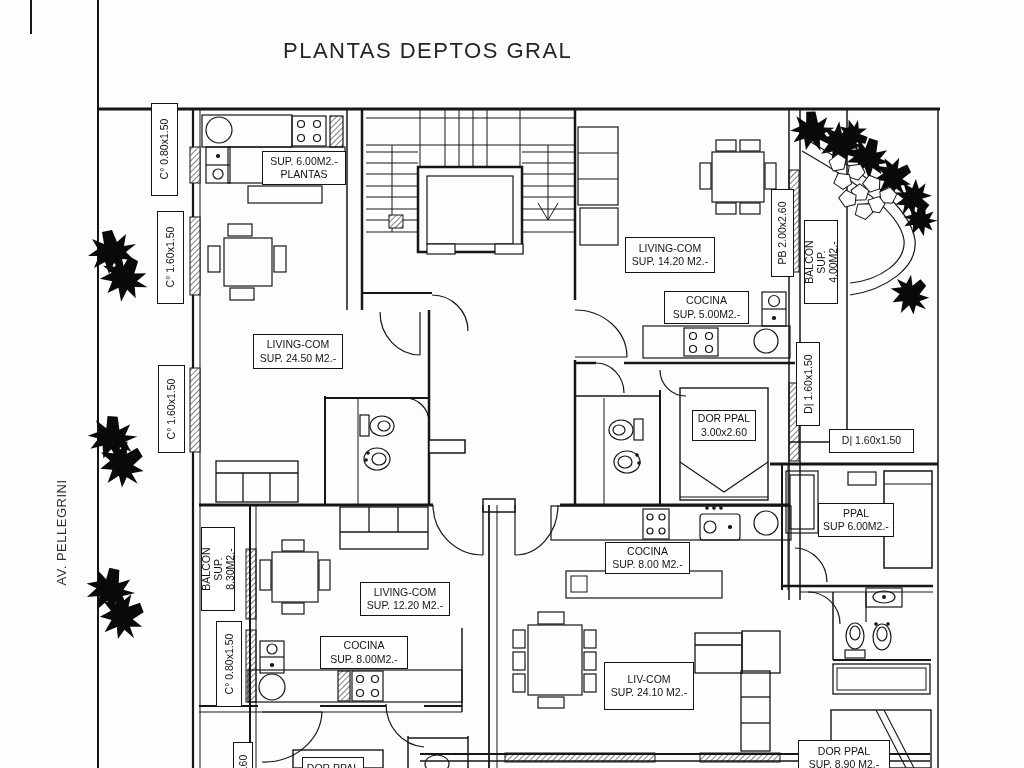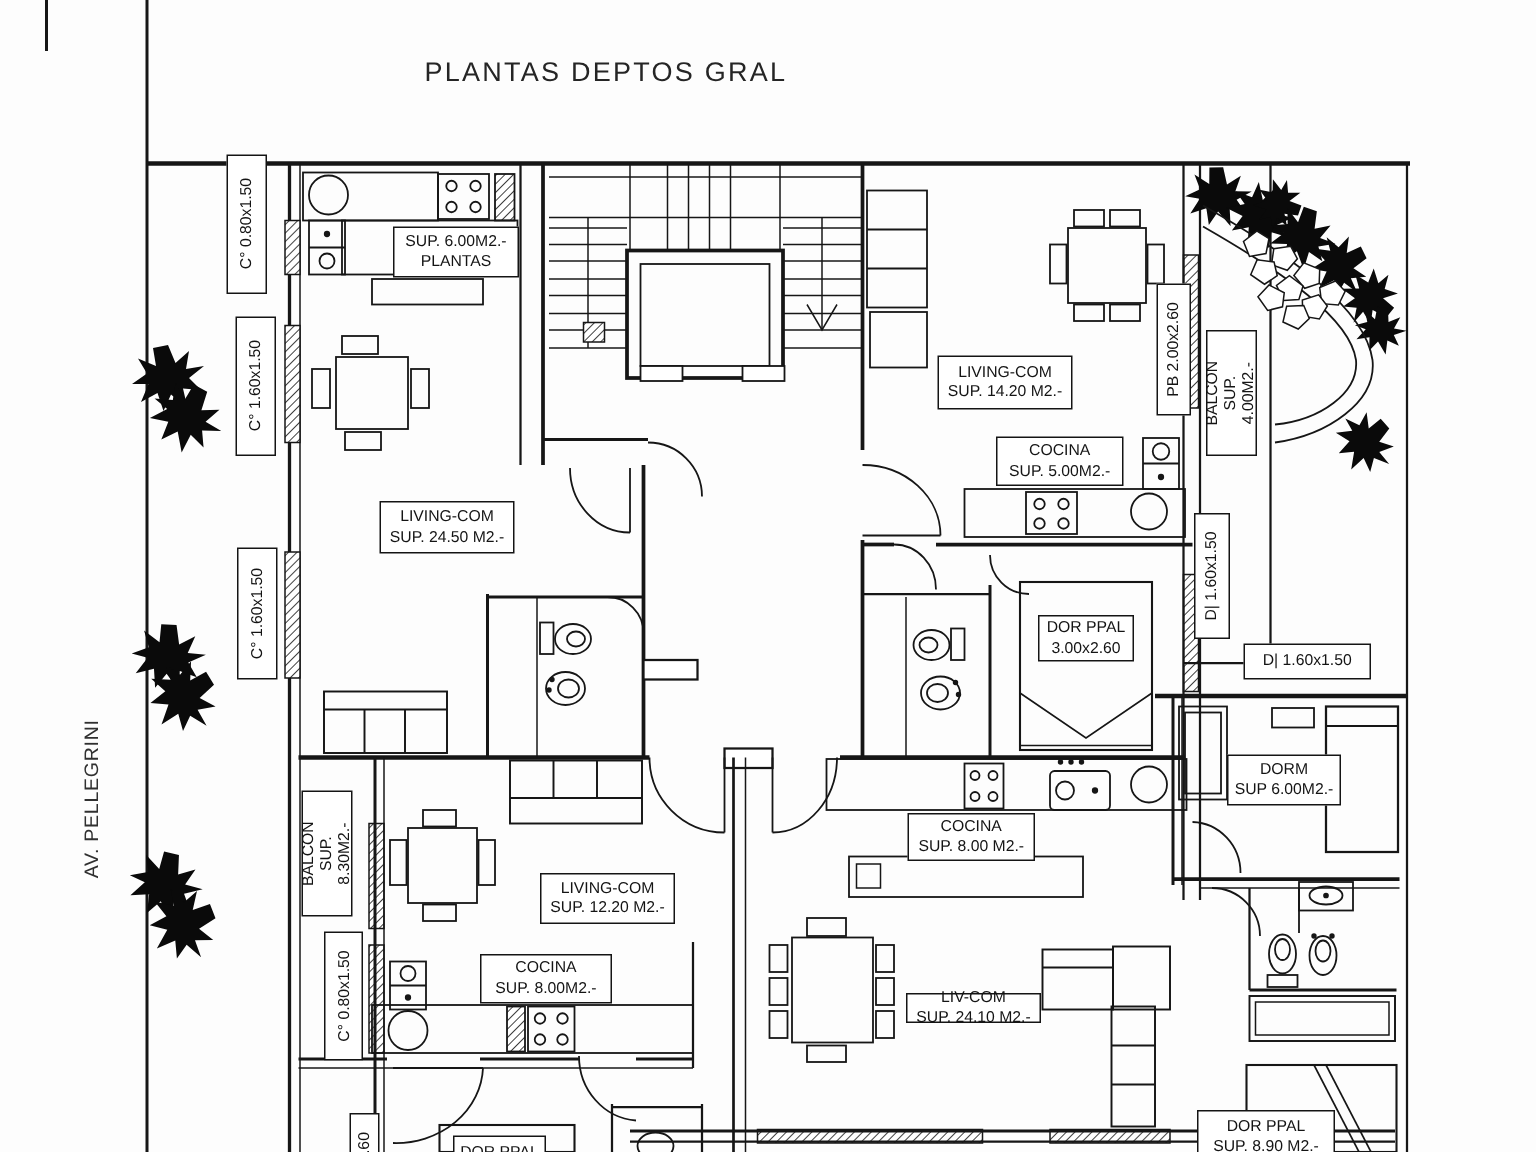--- a/index.html
+++ b/index.html
@@ -5,21 +5,21 @@
   html,body{margin:0;padding:0;background:#fdfdfd;}
   #stage{position:relative;width:1024px;height:768px;overflow:hidden;background:#fdfdfd;
          font-family:"Liberation Sans","DejaVu Sans",sans-serif;color:#141414;}
   #plan-svg{position:absolute;left:0;top:0;}
   .lb{position:absolute;background:#ffffff;border:1.4px solid #141414;color:#141414;
       font-size:10.5px;line-height:1.28;display:flex;align-items:center;justify-content:center;
       text-align:center;white-space:pre-line;padding:1px 3px;box-sizing:border-box;z-index:6;}
   .vl{padding:0;}
   .vl>span{transform:rotate(-90deg);white-space:pre;text-align:center;line-height:1.15;display:block;}
   .vl2>span{white-space:pre-line;}
-  #ttl{position:absolute;left:283px;top:38px;font-size:18px;letter-spacing:1.5px;color:#252525;
+  #ttl{position:absolute;left:283px;top:38px;font-size:22px;letter-spacing:1.5px;color:#252525;
        white-space:nowrap;z-index:6;text-align:center;}
   #street{position:absolute;left:44px;top:474px;width:34px;height:116px;display:flex;
           align-items:center;justify-content:center;z-index:6;}
   #street>span{transform:rotate(-90deg);white-space:nowrap;font-size:13px;letter-spacing:.5px;color:#303030;}
 </style>
 </head>
 <body>
 
 <div id="stage">
 
@@ -397,31 +397,31 @@
 SUP. 14.20 M2.-</div>
 <div class="lb vl" style="left:771px;top:189px;width:23px;height:88px"><span>PB 2.00x2.60</span></div>
 <div class="lb vl vl2" style="left:804px;top:220px;width:34px;height:84px"><span>BALCON
 SUP. 4.00M2.-</span></div>
 <div class="lb" style="left:664px;top:291px;width:85px;height:33px">COCINA
 SUP. 5.00M2.-</div>
 <div class="lb" style="left:692px;top:410px;width:64px;height:31px">DOR PPAL
 3.00x2.60</div>
 <div class="lb vl" style="left:796px;top:342px;width:24px;height:84px"><span>D| 1.60x1.50</span></div>
 <div class="lb" style="left:829px;top:429px;width:85px;height:24px">D| 1.60x1.50</div>
-<div class="lb" style="left:818px;top:503px;width:76px;height:34px">DORM
+<div class="lb" style="left:818px;top:503px;width:76px;height:34px">PPAL
 SUP 6.00M2.-</div>
 <div class="lb vl vl2" style="left:201px;top:527px;width:34px;height:84px"><span>BALCON
 SUP. 8.30M2.-</span></div>
 <div class="lb vl" style="left:216px;top:621px;width:26px;height:86px"><span>C° 0.80x1.50</span></div>
 <div class="lb" style="left:360px;top:582px;width:90px;height:34px">LIVING-COM
 SUP. 12.20 M2.-</div>
 <div class="lb" style="left:320px;top:636px;width:88px;height:33px">COCINA
 SUP. 8.00M2.-</div>
 <div class="lb" style="left:605px;top:542px;width:85px;height:32px">COCINA
 SUP. 8.00 M2.-</div>
-<div class="lb" style="left:604px;top:662px;width:90px;height:20px">LIV-COM
+<div class="lb" style="left:604px;top:662px;width:90px;height:48px">LIV-COM
 SUP. 24.10 M2.-</div>
 <div class="lb" style="left:302px;top:757px;width:62px;height:24px">DOR PPAL</div>
 <div class="lb" style="left:798px;top:740px;width:92px;height:36px">DOR PPAL
 SUP. 8.90 M2.-</div>
 <div class="lb vl" style="left:233px;top:742px;width:20px;height:40px"><span>.60</span></div>
 
 </div>
 
 </body></html>

